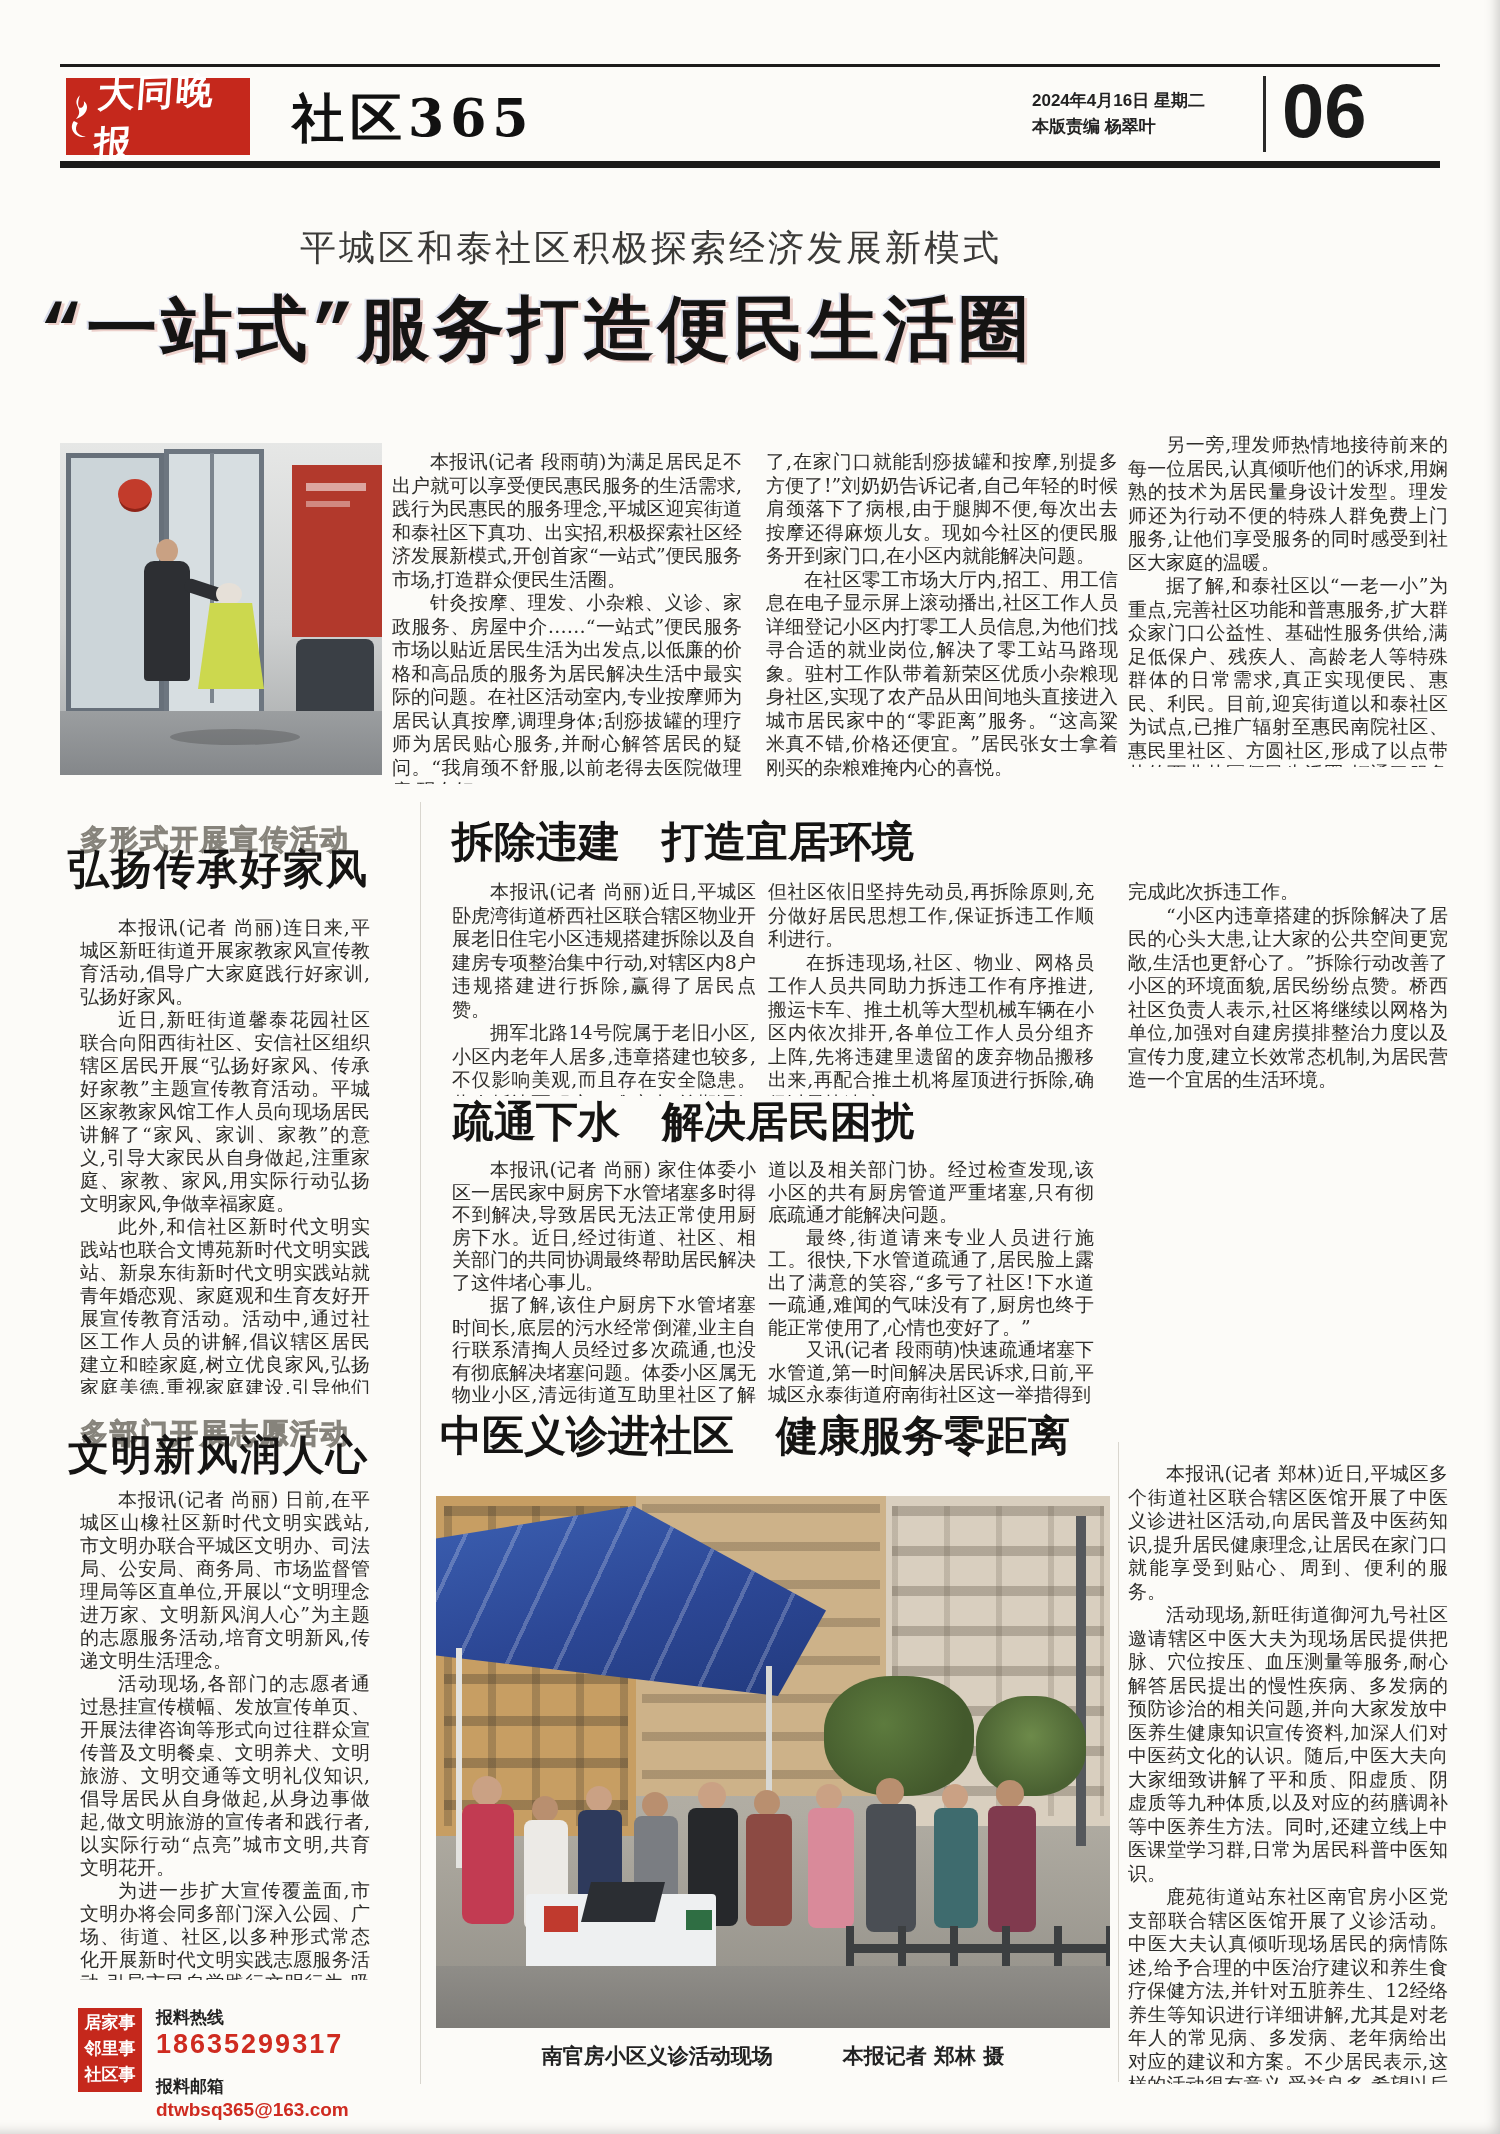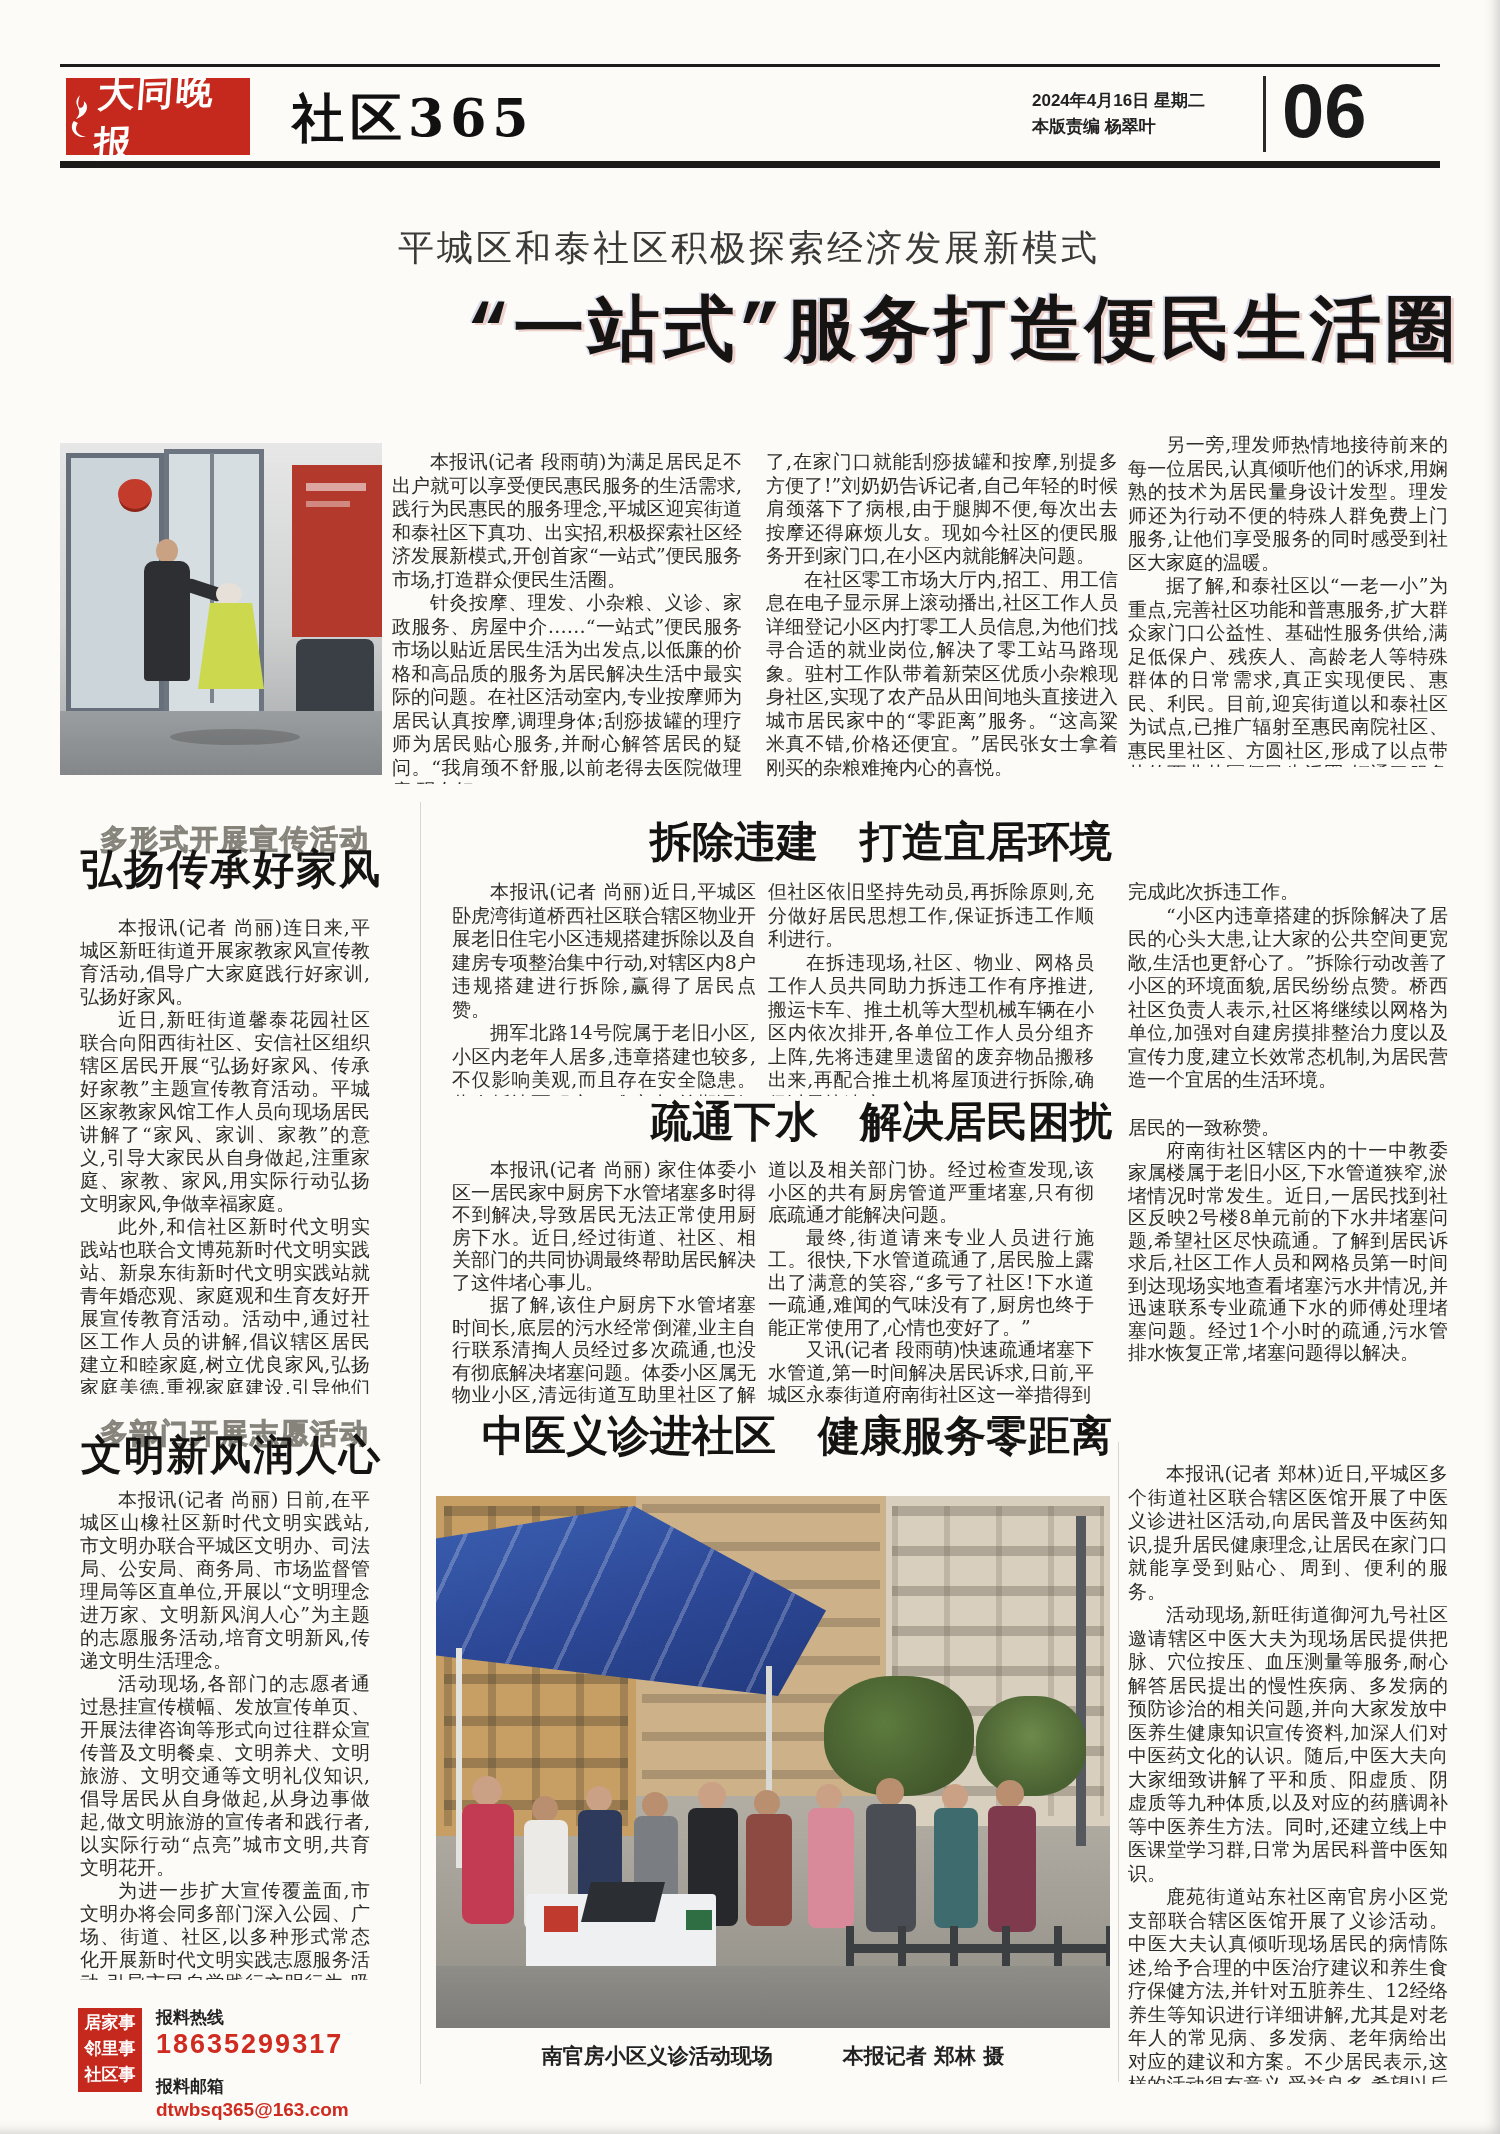--- a/index.html
+++ b/index.html
@@ -10,21 +10,21 @@
   .serif{font-family:"DejaVu Serif","Liberation Serif",serif;}
   .hed{font-family:"Liberation Sans","DejaVu Sans",sans-serif;font-weight:900;color:#151413;}
   .body-text{font-family:"DejaVu Serif","Liberation Serif",serif;font-size:19px;line-height:23.5px;
              color:#2e2d2a;text-align:justify;}
   .body-text p{margin:0;text-indent:2em;}
   .cont p:first-child{text-indent:0;}
   .rule{background:#1c1b1a;}
   .vrule{background:#d9d6cf;width:1px;}
   .kicker-hollow{font-family:"Liberation Sans","DejaVu Sans",sans-serif;font-weight:700;
                  color:#d6d3ca;-webkit-text-stroke:1px #86837b;letter-spacing:2px;margin-top:19px;}
-  .center{text-align:right;}
+  .center{text-align:left;}
   .photo{overflow:hidden;}
   .photo *{position:absolute;}
   
   .logo-box{background:#c5281c;color:#fff;display:flex;align-items:center;justify-content:center;gap:4px;}
   .logo-text{font-family:"DejaVu Serif","Liberation Serif",serif;font-weight:900;font-size:37px;
              letter-spacing:2px;transform:skewX(-6deg) rotate(-2deg);}
   .section-title{font-family:"DejaVu Serif","Liberation Serif",serif;font-weight:900;font-size:52px;
                  letter-spacing:6px;color:#111;}
   .date-block{font-family:"Liberation Sans","DejaVu Sans",sans-serif;font-size:17px;font-weight:700;
               color:#222;line-height:26px;}
@@ -124,24 +124,20 @@
 
   <div class="abs hed center" style="left:452px;top:1094px;width:660px;font-size:42px;">疏通下水　解决居民困扰</div>
   <div class="abs body-text" style="left:452px;top:1158px;width:304px;height:250px;overflow:hidden;line-height:22.5px;">
       <p>本报讯(记者 尚丽) 家住体委小区一居民家中厨房下水管堵塞多时得不到解决,导致居民无法正常使用厨房下水。近日,经过街道、社区、相关部门的共同协调最终帮助居民解决了这件堵心事儿。</p>
       <p>据了解,该住户厨房下水管堵塞时间长,底层的污水经常倒灌,业主自行联系清掏人员经过多次疏通,也没有彻底解决堵塞问题。体委小区属无物业小区,清远街道互助里社区了解到情况后,主动与街</p>
     </div>
   <div class="abs body-text cont" style="left:768px;top:1158px;width:326px;height:250px;overflow:hidden;line-height:22.5px;">
       <p>道以及相关部门协。经过检查发现,该小区的共有厨房管道严重堵塞,只有彻底疏通才能解决问题。</p>
       <p>最终,街道请来专业人员进行施工。很快,下水管道疏通了,居民脸上露出了满意的笑容,“多亏了社区!下水道一疏通,难闻的气味没有了,厨房也终于能正常使用了,心情也变好了。”</p>
       <p>又讯(记者 段雨萌)快速疏通堵塞下水管道,第一时间解决居民诉求,日前,平城区永泰街道府南街社区这一举措得到</p>
-    </div>
-  <div class="abs body-text cont" style="left:1128px;top:1116px;width:320px;height:284px;overflow:hidden;line-height:22.5px;">
-      <p>居民的一致称赞。</p>
-      <p>府南街社区辖区内的十一中教委家属楼属于老旧小区,下水管道狭窄,淤堵情况时常发生。近日,一居民找到社区反映2号楼8单元前的下水井堵塞问题,希望社区尽快疏通。了解到居民诉求后,社区工作人员和网格员第一时间到达现场实地查看堵塞污水井情况,并迅速联系专业疏通下水的师傅处理堵塞问题。经过1个小时的疏通,污水管排水恢复正常,堵塞问题得以解决。</p>
     </div>
 
   <div class="abs kicker-hollow center" style="left:80px;top:1396px;width:290px;font-size:28px;">多部门开展志愿活动</div>
   <div class="abs hed center" style="left:68px;top:1428px;width:314px;font-size:41px;letter-spacing:2px;">文明新风润人心</div>
   <div class="abs body-text" style="left:80px;top:1488px;width:290px;height:492px;overflow:hidden;font-size:19px;line-height:23px;">
       <p>本报讯(记者 尚丽) 日前,在平城区山橡社区新时代文明实践站,市文明办联合平城区文明办、司法局、公安局、商务局、市场监督管理局等区直单位,开展以“文明理念进万家、文明新风润人心”为主题的志愿服务活动,培育文明新风,传递文明生活理念。</p>
       <p>活动现场,各部门的志愿者通过悬挂宣传横幅、发放宣传单页、开展法律咨询等形式向过往群众宣传普及文明餐桌、文明养犬、文明旅游、文明交通等文明礼仪知识,倡导居民从自身做起,从身边事做起,做文明旅游的宣传者和践行者,以实际行动“点亮”城市文明,共育文明花开。</p>
       <p>为进一步扩大宣传覆盖面,市文明办将会同多部门深入公园、广场、街道、社区,以多种形式常态化开展新时代文明实践志愿服务活动,引导市民自觉践行文明行为,吸引更多市民参与文明城市创建。</p>
     </div>
 

